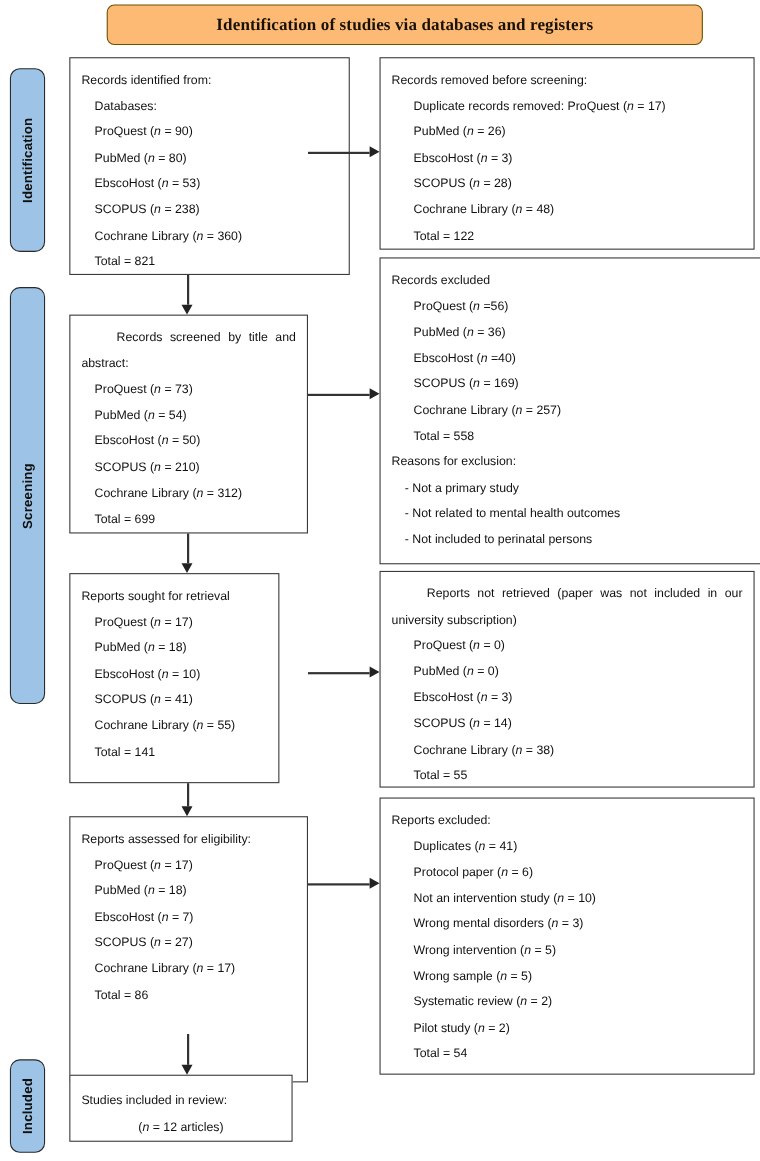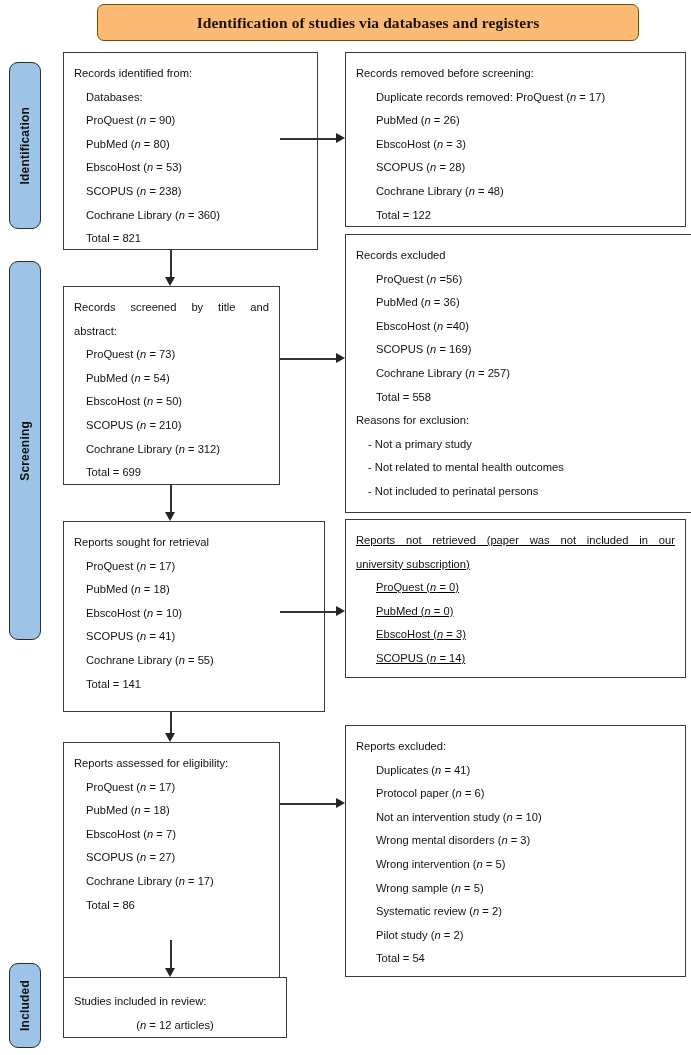--- a/index.html
+++ b/index.html
@@ -78,37 +78,38 @@
   .fbox .ln {
     font-size: 11.2px;
     line-height: 23.6px;
     color: #111111;
     white-space: nowrap;
   }
   .fbox .ln.just {
     white-space: normal;
     text-align: justify;
     text-align-last: justify;
+    margin-left: 32px;
   }
   .fbox .ln.indent   { padding-left: 20px; }
   .fbox .ln.indent2  { padding-left: 12px; }
   .fbox .ln.center   { text-align: center; }
   .ital { font-style: italic; }
 
   
   .box-l1 { left: 63px; top: 52px;  width: 255px; height: 198px; }
   .box-l2 { left: 63px; top: 286px; width: 217px; height: 199px; }
-  .box-l3 { left: 63px; top: 521px; width: 262px; height: 191px; }
+  .box-l3 { left: 63px; top: 521px; width: 191px; height: 191px; }
   .box-l4 { left: 63px; top: 742px; width: 217px; height: 242px; }
-  .box-l5 { left: 63px; top: 977px; width: 224px; height: 61px; padding-top: 12px; }
+  .box-l5 { left: 63px; top: 977px; width: 203px; height: 61px; padding-top: 12px; }
 
   
   .box-r1 { left: 345px; top: 52px;  width: 341px; height: 175px; }
   .box-r2 { left: 345px; top: 234px; width: 392px; height: 279px; }
-  .box-r3 { left: 345px; top: 519px; width: 341px; height: 159px; text-decoration: underline; }
+  .box-r3 { left: 345px; top: 519px; width: 341px; height: 197px; }
   .box-r4 { left: 345px; top: 725px; width: 341px; height: 252px; }
   .vline {
     position: absolute;
     width: 1.6px;
     background: #333333;
   }
   .hline {
     position: absolute;
     height: 1.6px;
     background: #333333;

